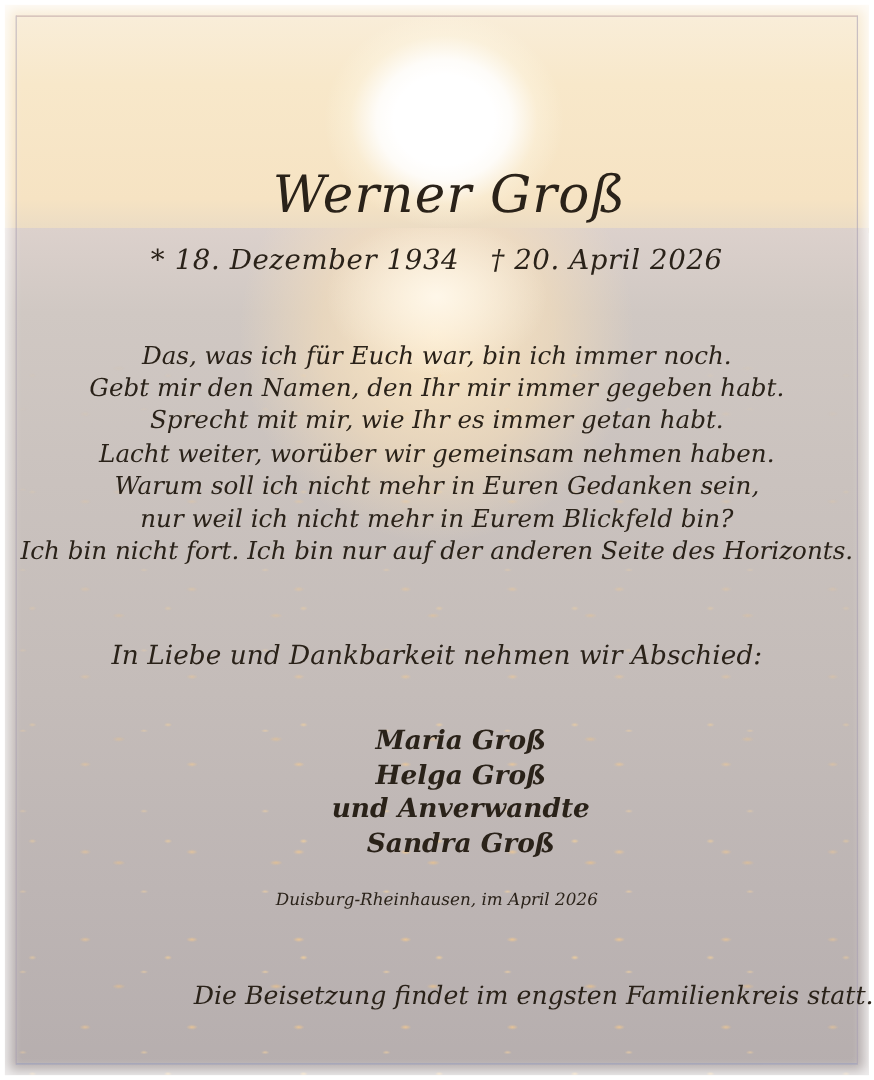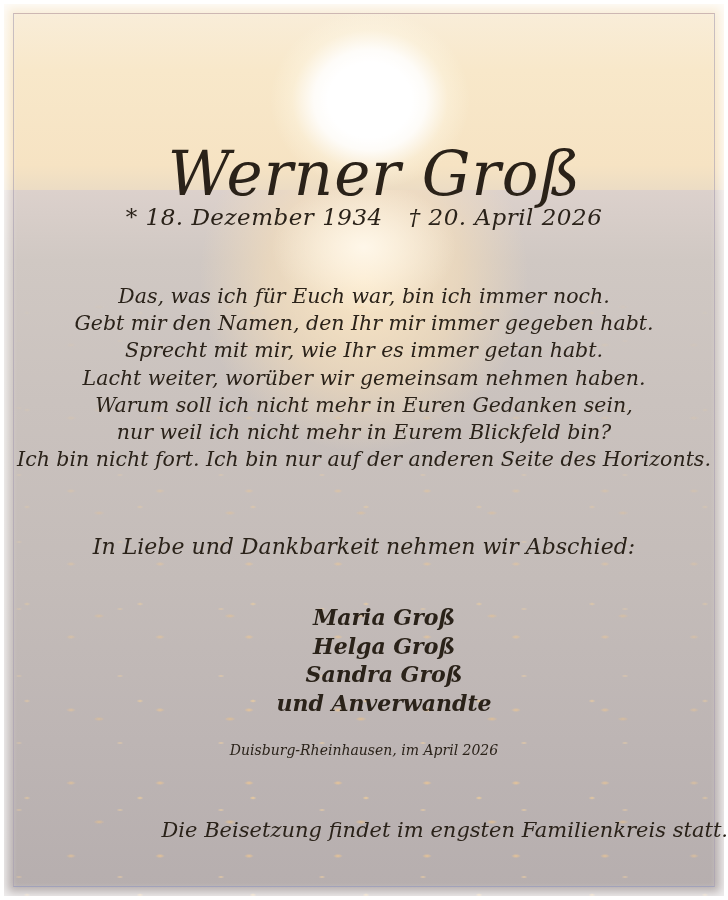--- a/index.html
+++ b/index.html
@@ -97,21 +97,21 @@
   .text-layer {
     position: absolute;
     inset: 0;
     text-align: center;
   }
   .deceased-name {
     position: absolute;
     top: 138px;
     left: 0; right: 11px;
     margin: 0;
-    font-size: 61px;
+    font-size: 43px;
     font-weight: 400;
     letter-spacing: 1px;
     padding-left: 32px;
   }
   .dates {
     position: absolute;
     top: 204px;
     left: 0; right: 0;
     font-size: 23px;
     letter-spacing: 0.5px;
@@ -189,22 +189,22 @@
       <p>Warum soll ich nicht mehr in Euren Gedanken sein,</p>
       <p>nur weil ich nicht mehr in Eurem Blickfeld bin?</p>
       <p>Ich bin nicht fort. Ich bin nur auf der anderen Seite des Horizonts.</p>
     </div>
 
     <div class="farewell-intro">In Liebe und Dankbarkeit nehmen wir Abschied:</div>
 
     <div class="mourners">
       <div>Maria Groß</div>
       <div>Helga Groß</div>
+      <div>und Anverwandte</div>
       <div>Sandra Groß</div>
-      <div>und Anverwandte</div>
     </div>
 
     <div class="place-date">Duisburg-Rheinhausen, im April 2026</div>
 
     <div class="notice">Die Beisetzung findet im engsten Familienkreis statt.</div>
 
   </div>
 </div>
 
 </body></html>

